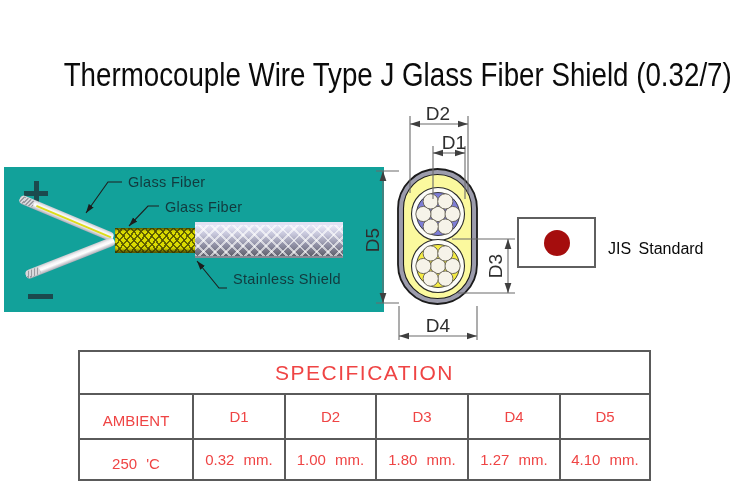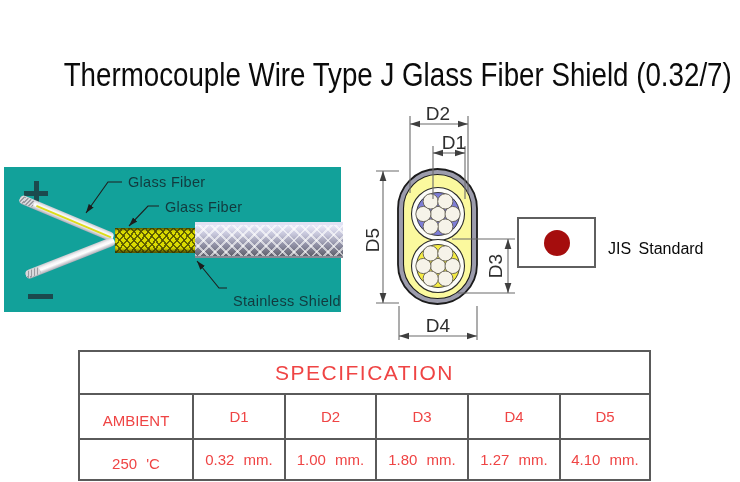--- a/index.html
+++ b/index.html
@@ -5,21 +5,21 @@
   html,body{margin:0;padding:0;background:#e8e8e8;}
   .page{position:relative;width:740px;height:482px;background:#ffffff;overflow:hidden;
         font-family:"Liberation Sans",sans-serif;padding-left:16px;}
 
   
   .title{position:absolute;left:0;top:56px;width:740px;text-align:center;
          font-size:33px;color:#0b0b0b;white-space:nowrap;}
   .title>span{display:inline-block;transform:scaleX(.84);transform-origin:center;}
 
   
-  .panel{position:absolute;left:4px;top:167px;width:337px;height:145px;background:#12A19A;}
+  .panel{position:absolute;left:4px;top:167px;width:380px;height:145px;background:#12A19A;}
   .plus{position:absolute;left:20px;top:14px;width:24px;height:24px;}
   .plus .v{position:absolute;left:10px;top:0;width:5px;height:24px;background:#1B4A4E;}
   .plus .h{position:absolute;left:0;top:10px;width:24px;height:5px;background:#1B4A4E;}
   .minus{position:absolute;left:24px;top:127px;width:25px;height:5px;background:#1B4A4E;}
 
   .wire{position:absolute;height:9px;border-radius:4px;
         background:linear-gradient(180deg,#C9C9CE 0,#F4F4F6 30%,#FFFFFF 55%,#ABABB5 100%);}
   .wire-top{left:16px;top:27px;width:101px;transform:rotate(22.8deg);transform-origin:0 50%;}
   .wire-bottom{left:22px;top:104px;width:95px;transform:rotate(-21.5deg);transform-origin:0 50%;}
   .wire .tip{position:absolute;left:0;top:1px;bottom:1px;width:15px;border-radius:3px;
@@ -34,21 +34,21 @@
   .shield{position:absolute;left:191px;top:55px;width:148px;height:36px;
         border-top:3px solid #E2E2F4;border-bottom:2px solid #8a8a96;box-sizing:border-box;
         background-image:
           repeating-linear-gradient(45deg,rgba(255,255,255,.6) 0 2px,rgba(0,0,0,0) 2px 8px),
           repeating-linear-gradient(135deg,rgba(255,255,255,.6) 0 2px,rgba(0,0,0,0) 2px 8px),
           linear-gradient(180deg,#E9E9FA 0,#C6C6DA 30%,#8F8FA4 65%,#62626E 100%);}
 
   .panel-label{position:absolute;font-size:14.5px;color:#123A3E;white-space:nowrap;letter-spacing:.3px;}
   .lbl-gf1{left:124px;top:7px;}
   .lbl-gf2{left:161px;top:32px;}
-  .lbl-ss{left:229px;top:126px;}
+  .lbl-ss{left:229px;top:104px;}
 
   
   .overlay{position:absolute;left:0;top:0;width:740px;height:482px;pointer-events:none;}
   .dimline{stroke:#6b6b6b;stroke-width:1.1;fill:none;}
   .leader{stroke:#1f1f1f;stroke-width:1.1;fill:none;}
   .dimtext{font-size:19px;fill:#2f2f2f;}
   svg text{font-family:"Liberation Sans",sans-serif;}
   .strand{fill:#F6F3E9;stroke:#615c50;stroke-width:.9;}
 
   

